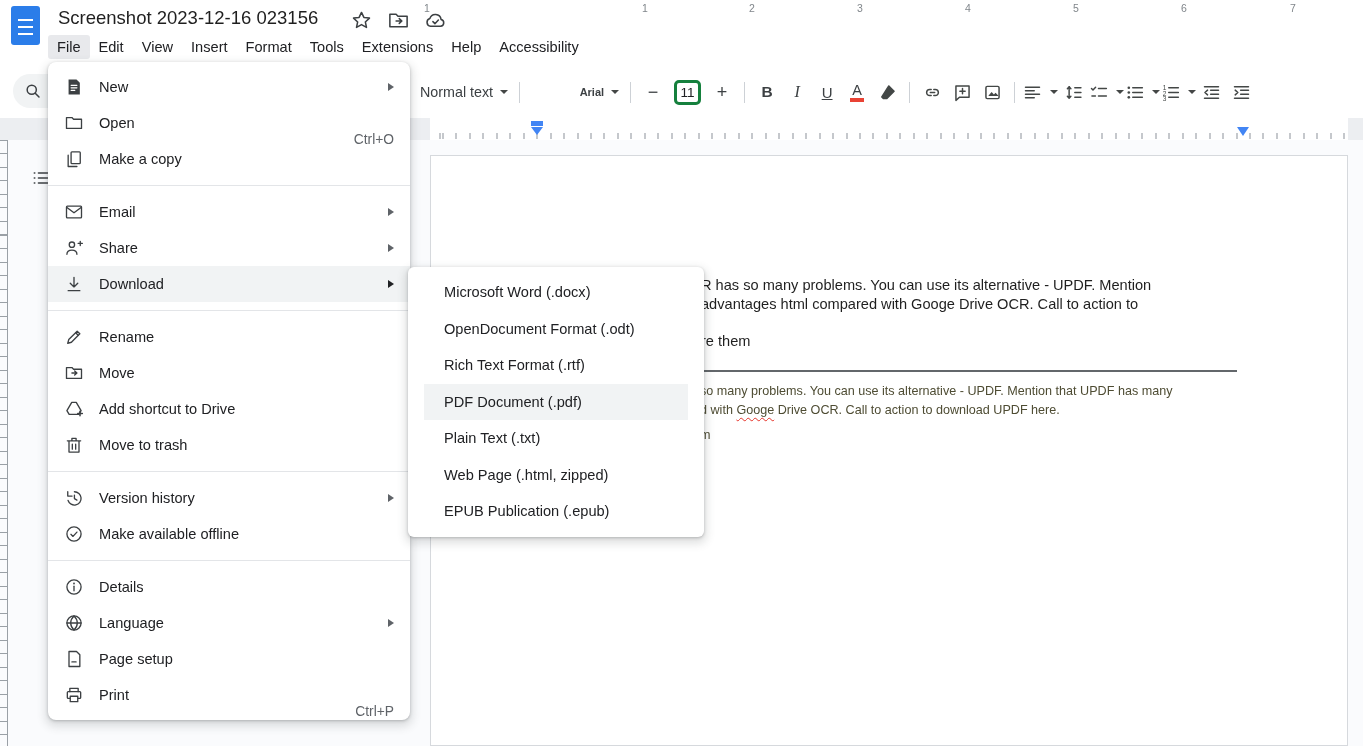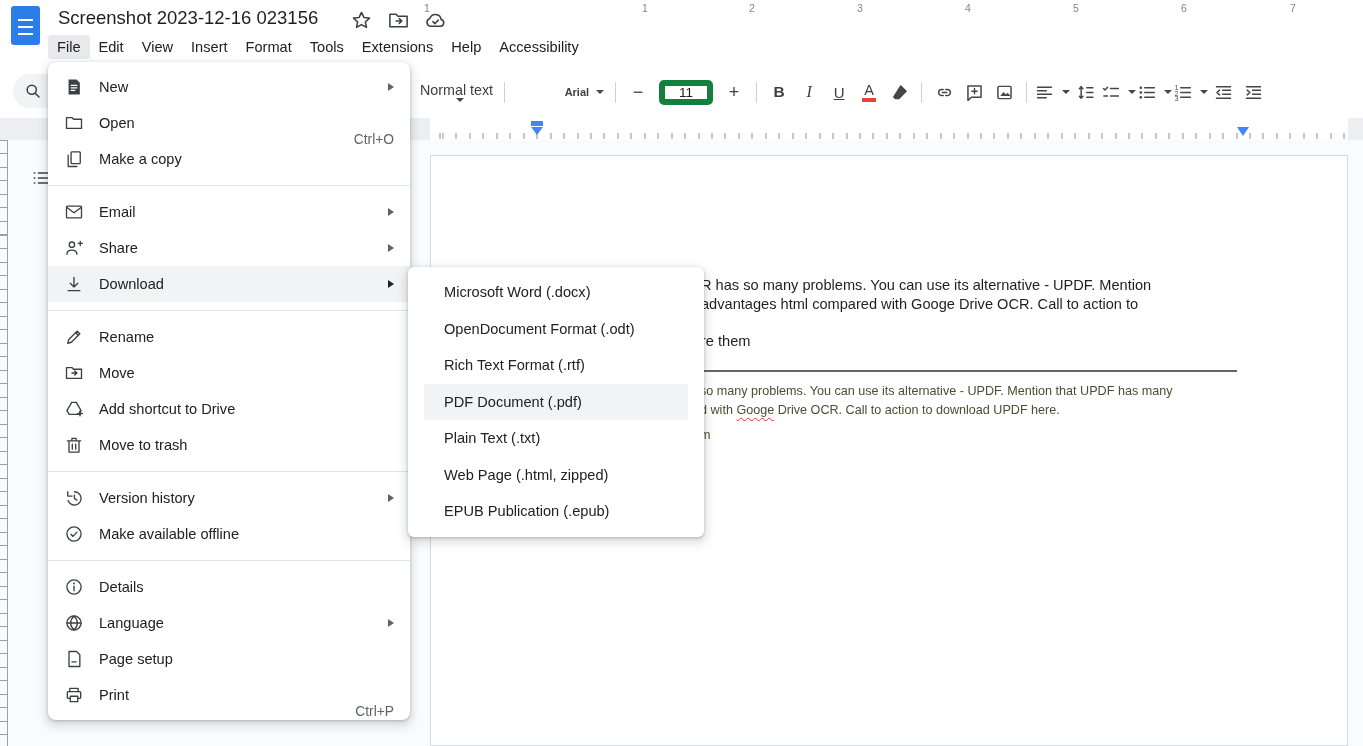--- a/index.html
+++ b/index.html
@@ -22,23 +22,23 @@
   
   .toolbar { position:absolute; left:412px; top:73px; height:38px; display:flex;
     align-items:center; z-index:3; }
   .tbtn { height:30px; min-width:30px; display:flex; align-items:center; justify-content:center;
     border-radius:4px; color:#3c4043; font-size:15px; }
   .tbtn svg { width:21px; height:21px; stroke:#434746; fill:none; stroke-width:1.7;
     stroke-linecap:round; stroke-linejoin:round; }
   .tsep { width:1px; height:21px; background:#cdd1d6; margin:0 7px; }
   .crt { width:0; height:0; border-top:4px solid #444746; border-left:4px solid transparent;
     border-right:4px solid transparent; margin-left:7px; }
-  .style-sel { font-size:14.3px; padding:0 4px 0 8px;flex-direction:column; }
+  .style-sel { font-size:14.3px; padding:0 4px 0 8px; }
   .font-sel { font-size:11px; padding:0 4px 0 8px; min-width:96px; justify-content:flex-end;font-weight:bold; }
-  .size-box { width:54px; height:25px; border:6px solid #15803d; border-radius:5px;
+  .size-box { width:27px; height:25px; border:3px solid #15803d; border-radius:5px;
     display:flex; align-items:center; justify-content:center; font-size:13.5px; margin:0 6px; }
   .bold-b { font-weight:bold; font-size:15.5px; }
   .ital-i { font-style:italic; font-family:"Liberation Serif", serif; font-size:16px; }
   .und-u { text-decoration:underline; font-size:15px; }
   .acolor { display:flex; flex-direction:column; align-items:center; line-height:14px; font-size:14.5px; }
   .acolor .bar { width:14px; height:4px; background:#e94335; margin-top:1px; }
 
   
   .ruler { position:absolute; left:0; top:118px; width:1363px; height:22px; z-index:3; }
   .ruler .grayL { position:absolute; left:0; top:0; width:430px; height:22px; background:#eceef1; }

